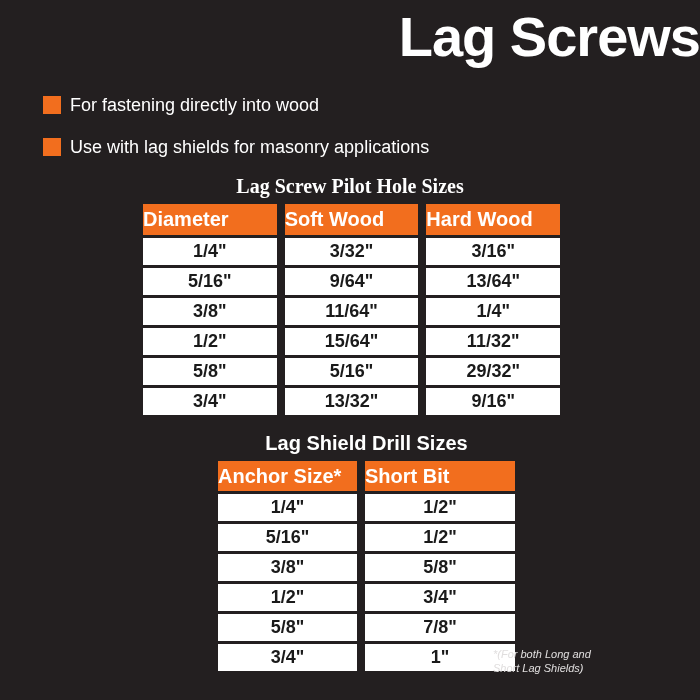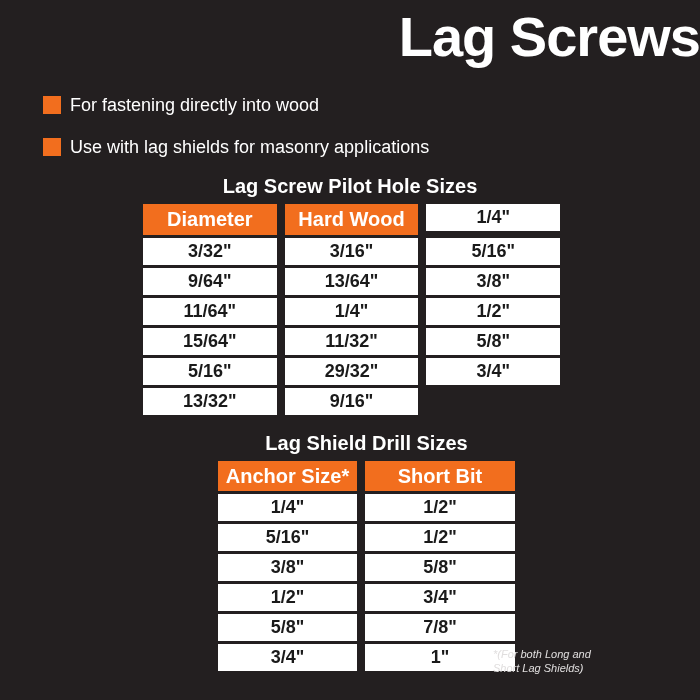--- a/index.html
+++ b/index.html
@@ -58,21 +58,21 @@
   }
 
   
   .section-title {
     position: absolute;
     color: #FFFFFF;
     font-size: 20px;
     font-weight: bold;
     text-align: center;
   }
-  .pilot-title { left: 0; width: 700px; top: 175px; }
+  .pilot-title { left: 0; width: 700px; top: 175px; font-family: Liberation Serif, serif; }
   .shield-title { left: 218px; width: 297px; top: 432px; }
 
   
   .data-table {
     position: absolute;
     display: grid;
     column-gap: 8px;
     row-gap: 3px;
   }
   .pilot-table {
@@ -88,21 +88,21 @@
     grid-template-columns: 139px 150px;
     border-radius: 24px;
   }
   .th-cell {
     background: #F26E1E;
     color: #FFFFFF;
     font-size: 20px;
     font-weight: bold;
     height: 31px;
     line-height: 31px;
-    text-align: center;
+    text-align: left;
   }
   .shield-table .th-cell { height: 30px; line-height: 30px; }
   .td-cell {
     background: #FFFFFF;
     color: #1A1A1A;
     font-size: 18px;
     font-weight: bold;
     height: 27px;
     line-height: 27px;
     text-align: center;
@@ -136,20 +136,21 @@
     <div class="bullet-row">
       <span class="bullet-square"></span>
       <span class="bullet-text">Use with lag shields for masonry applications</span>
     </div>
   </div>
 
   <div class="section-title pilot-title">Lag Screw Pilot Hole Sizes</div>
 
   <div class="data-table pilot-table">
     <div class="th-cell">Diameter</div>
+    <div class="th-cell">Soft Wood</div>
     <div class="th-cell">Hard Wood</div>
 
       <div class="td-cell">1/4"</div>
       <div class="td-cell">3/32"</div>
       <div class="td-cell">3/16"</div>
 
       <div class="td-cell">5/16"</div>
       <div class="td-cell">9/64"</div>
       <div class="td-cell">13/64"</div>
 

